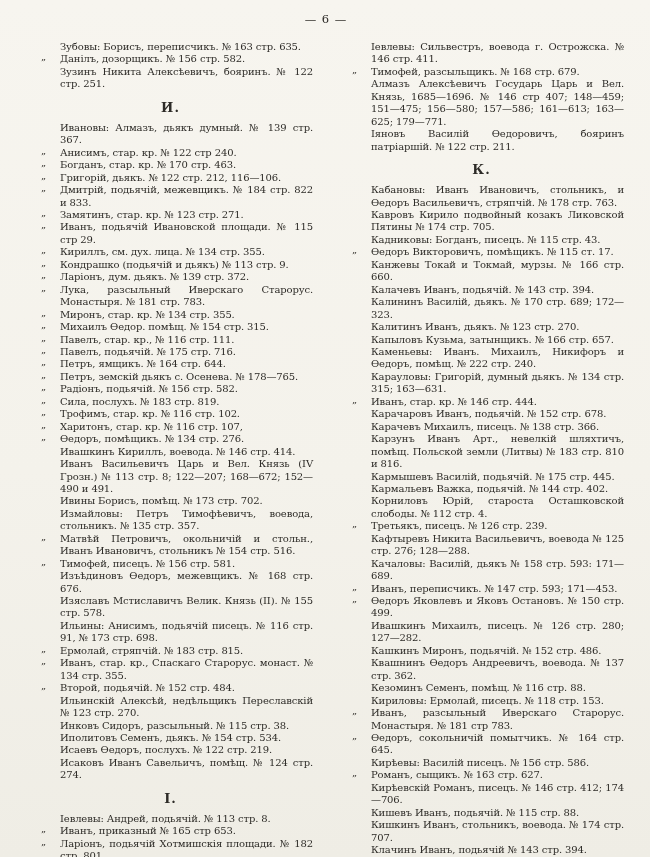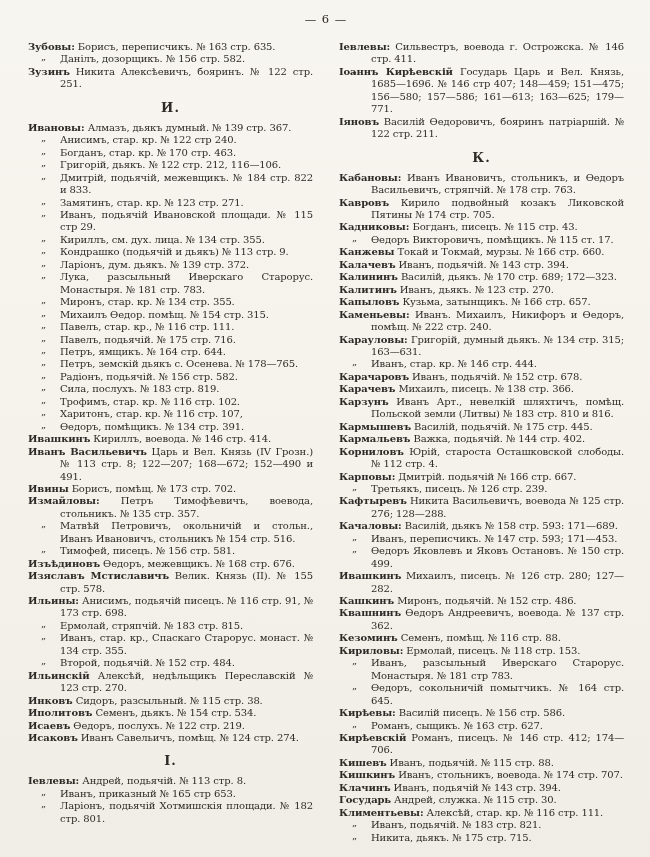--- a/index.html
+++ b/index.html
@@ -39,21 +39,21 @@
     text-align: justify;
     padding-left: 32px;
     text-indent: -32px;
   }
   .entry.ditto { text-indent: 0; }
   .mark {
     position: absolute;
     left: 13px; top: -2px;
     font-size: 10px;
   }
-  .surname { font-weight: bold; }
+  .surname { font-weight: normal; margin-left: 32px; }
 </style>
 </head>
 <body>
 
 <div class="page">
   <div class="page-header">— 6 —</div>
   <div class="cols">
     <div class="col">
         <div class="entry"><span class="surname">Зубовы:</span> <span class="txt">Борисъ, переписчикъ. № 163 стр. 635.</span></div>
         <div class="entry ditto"><span class="mark">„</span><span class="txt">Данілъ, дозорщикъ. № 156 стр. 582.</span></div>
@@ -73,21 +73,21 @@
         <div class="entry ditto"><span class="mark">„</span><span class="txt">Миронъ, стар. кр. № 134 стр. 355.</span></div>
         <div class="entry ditto"><span class="mark">„</span><span class="txt">Михаилъ Ѳедор. помѣщ. № 154 стр. 315.</span></div>
         <div class="entry ditto"><span class="mark">„</span><span class="txt">Павелъ, стар. кр., № 116 стр. 111.</span></div>
         <div class="entry ditto"><span class="mark">„</span><span class="txt">Павелъ, подьячій. № 175 стр. 716.</span></div>
         <div class="entry ditto"><span class="mark">„</span><span class="txt">Петръ, ямщикъ. № 164 стр. 644.</span></div>
         <div class="entry ditto"><span class="mark">„</span><span class="txt">Петръ, земскій дьякъ с. Осенева. № 178—765.</span></div>
         <div class="entry ditto"><span class="mark">„</span><span class="txt">Радіонъ, подьячій. № 156 стр. 582.</span></div>
         <div class="entry ditto"><span class="mark">„</span><span class="txt">Сила, послухъ. № 183 стр. 819.</span></div>
         <div class="entry ditto"><span class="mark">„</span><span class="txt">Трофимъ, стар. кр. № 116 стр. 102.</span></div>
         <div class="entry ditto"><span class="mark">„</span><span class="txt">Харитонъ, стар. кр. № 116 стр. 107,</span></div>
-        <div class="entry ditto"><span class="mark">„</span><span class="txt">Ѳедоръ, помѣщикъ. № 134 стр. 391.</span></div>
+        <div class="entry ditto"><span class="mark">„</span><span class="txt">Ѳедоръ, помѣщикъ. № 134 стр. 276.</span></div>
         <div class="entry"><span class="surname">Ивашкинъ</span> <span class="txt">Кириллъ, воевода. № 146 стр. 414.</span></div>
         <div class="entry"><span class="surname">Иванъ Васильевичъ</span> <span class="txt">Царь и Вел. Князь (IV Грозн.) № 113 стр. 8; 122—207; 168—672; 152—490 и 491.</span></div>
         <div class="entry"><span class="surname">Ивины</span> <span class="txt">Борисъ, помѣщ. № 173 стр. 702.</span></div>
         <div class="entry"><span class="surname">Измайловы:</span> <span class="txt">Петръ Тимофѣевичъ, воевода, стольникъ. № 135 стр. 357.</span></div>
         <div class="entry ditto"><span class="mark">„</span><span class="txt">Матвѣй Петровичъ, окольничій и стольн., Иванъ Ивановичъ, стольникъ № 154 стр. 516.</span></div>
         <div class="entry ditto"><span class="mark">„</span><span class="txt">Тимофей, писецъ. № 156 стр. 581.</span></div>
         <div class="entry"><span class="surname">Изъѣдиновъ</span> <span class="txt">Ѳедоръ, межевщикъ. № 168 стр. 676.</span></div>
         <div class="entry"><span class="surname">Изяславъ Мстиславичъ</span> <span class="txt">Велик. Князь (II). № 155 стр. 578.</span></div>
         <div class="entry"><span class="surname">Ильины:</span> <span class="txt">Анисимъ, подьячій писецъ. № 116 стр. 91, № 173 стр. 698.</span></div>
         <div class="entry ditto"><span class="mark">„</span><span class="txt">Ермолай, стряпчій. № 183 стр. 815.</span></div>
@@ -98,43 +98,42 @@
         <div class="entry"><span class="surname">Иполитовъ</span> <span class="txt">Семенъ, дьякъ. № 154 стр. 534.</span></div>
         <div class="entry"><span class="surname">Исаевъ</span> <span class="txt">Ѳедоръ, послухъ. № 122 стр. 219.</span></div>
         <div class="entry"><span class="surname">Исаковъ</span> <span class="txt">Иванъ Савельичъ, помѣщ. № 124 стр. 274.</span></div>
         <div class="sec-head">І.</div>
         <div class="entry"><span class="surname">Іевлевы:</span> <span class="txt">Андрей, подьячій. № 113 стр. 8.</span></div>
         <div class="entry ditto"><span class="mark">„</span><span class="txt">Иванъ, приказный № 165 стр 653.</span></div>
         <div class="entry ditto"><span class="mark">„</span><span class="txt">Ларіонъ, подьячій Хотмишскія площади. № 182 стр. 801.</span></div>
       </div>
     <div class="col">
         <div class="entry"><span class="surname">Іевлевы:</span> <span class="txt">Сильвестръ, воевода г. Острожска. № 146 стр. 411.</span></div>
-        <div class="entry ditto"><span class="mark">„</span></div>
-        <div class="entry"><span class="surname">Іоаннъ Кирѣевскій</span> <span class="txt">Государь Царь и Вел. Князь, 1685—1696. № 146 стр 407; 148—459; 151—475; 156—580; 157—586; 161—613; 163—625; 179—771.</span></div>
+        <div class="entry ditto"><span class="mark">„</span><span class="txt">Тимофей, разсыльщикъ. № 168 стр. 679.</span></div>
+        <div class="entry"><span class="surname">Алмазъ Алексѣевичъ</span> <span class="txt">Государь Царь и Вел. Князь, 1685—1696. № 146 стр 407; 148—459; 151—475; 156—580; 157—586; 161—613; 163—625; 179—771.</span></div>
         <div class="entry"><span class="surname">Іяновъ</span> <span class="txt">Василій Ѳедоровичъ, бояринъ патріаршій. № 122 стр. 211.</span></div>
         <div class="sec-head">К.</div>
         <div class="entry"><span class="surname">Кабановы:</span> <span class="txt">Иванъ Ивановичъ, стольникъ, и Ѳедоръ Васильевичъ, стряпчій. № 178 стр. 763.</span></div>
         <div class="entry"><span class="surname">Кавровъ</span> <span class="txt">Кирило подвойный козакъ Ликовской Пятины № 174 стр. 705.</span></div>
         <div class="entry"><span class="surname">Кадниковы:</span> <span class="txt">Богданъ, писецъ. № 115 стр. 43.</span></div>
         <div class="entry ditto"><span class="mark">„</span><span class="txt">Ѳедоръ Викторовичъ, помѣщикъ. № 115 ст. 17.</span></div>
         <div class="entry"><span class="surname">Канжевы</span> <span class="txt">Токай и Токмай, мурзы. № 166 стр. 660.</span></div>
         <div class="entry"><span class="surname">Калачевъ</span> <span class="txt">Иванъ, подьячій. № 143 стр. 394.</span></div>
         <div class="entry"><span class="surname">Калининъ</span> <span class="txt">Василій, дьякъ. № 170 стр. 689; 172—323.</span></div>
         <div class="entry"><span class="surname">Калитинъ</span> <span class="txt">Иванъ, дьякъ. № 123 стр. 270.</span></div>
         <div class="entry"><span class="surname">Капыловъ</span> <span class="txt">Кузьма, затынщикъ. № 166 стр. 657.</span></div>
         <div class="entry"><span class="surname">Каменьевы:</span> <span class="txt">Иванъ. Михаилъ, Никифоръ и Ѳедоръ, помѣщ. № 222 стр. 240.</span></div>
         <div class="entry"><span class="surname">Карауловы:</span> <span class="txt">Григорій, думный дьякъ. № 134 стр. 315; 163—631.</span></div>
         <div class="entry ditto"><span class="mark">„</span><span class="txt">Иванъ, стар. кр. № 146 стр. 444.</span></div>
         <div class="entry"><span class="surname">Карачаровъ</span> <span class="txt">Иванъ, подьячій. № 152 стр. 678.</span></div>
         <div class="entry"><span class="surname">Карачевъ</span> <span class="txt">Михаилъ, писецъ. № 138 стр. 366.</span></div>
         <div class="entry"><span class="surname">Карзунъ</span> <span class="txt">Иванъ Арт., невелкій шляхтичъ, помѣщ. Польской земли (Литвы) № 183 стр. 810 и 816.</span></div>
         <div class="entry"><span class="surname">Кармышевъ</span> <span class="txt">Василій, подьячій. № 175 стр. 445.</span></div>
         <div class="entry"><span class="surname">Кармальевъ</span> <span class="txt">Важка, подьячій. № 144 стр. 402.</span></div>
         <div class="entry"><span class="surname">Корниловъ</span> <span class="txt">Юрій, староста Осташковской слободы. № 112 стр. 4.</span></div>
-        <div class="entry"><span class="surname">Карповы:</span> <span class="txt">Дмитрій. подьячій № 166 стр. 667.</span></div>
         <div class="entry ditto"><span class="mark">„</span><span class="txt">Третьякъ, писецъ. № 126 стр. 239.</span></div>
         <div class="entry"><span class="surname">Кафтыревъ</span> <span class="txt">Никита Васильевичъ, воевода № 125 стр. 276; 128—288.</span></div>
         <div class="entry"><span class="surname">Качаловы:</span> <span class="txt">Василій, дьякъ № 158 стр. 593: 171—689.</span></div>
         <div class="entry ditto"><span class="mark">„</span><span class="txt">Иванъ, переписчикъ. № 147 стр. 593; 171—453.</span></div>
         <div class="entry ditto"><span class="mark">„</span><span class="txt">Ѳедоръ Яковлевъ и Яковъ Остановъ. № 150 стр. 499.</span></div>
         <div class="entry"><span class="surname">Ивашкинъ</span> <span class="txt">Михаилъ, писецъ. № 126 стр. 280; 127—282.</span></div>
         <div class="entry"><span class="surname">Кашкинъ</span> <span class="txt">Миронъ, подьячій. № 152 стр. 486.</span></div>
         <div class="entry"><span class="surname">Квашнинъ</span> <span class="txt">Ѳедоръ Андреевичъ, воевода. № 137 стр. 362.</span></div>
         <div class="entry"><span class="surname">Кезоминъ</span> <span class="txt">Семенъ, помѣщ. № 116 стр. 88.</span></div>
         <div class="entry"><span class="surname">Кириловы:</span> <span class="txt">Ермолай, писецъ. № 118 стр. 153.</span></div>

